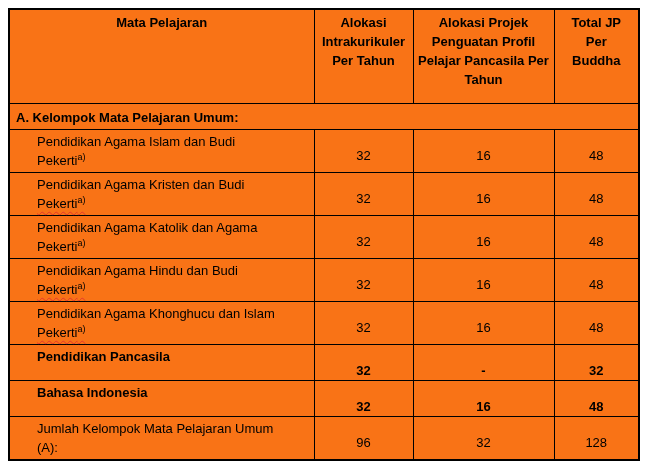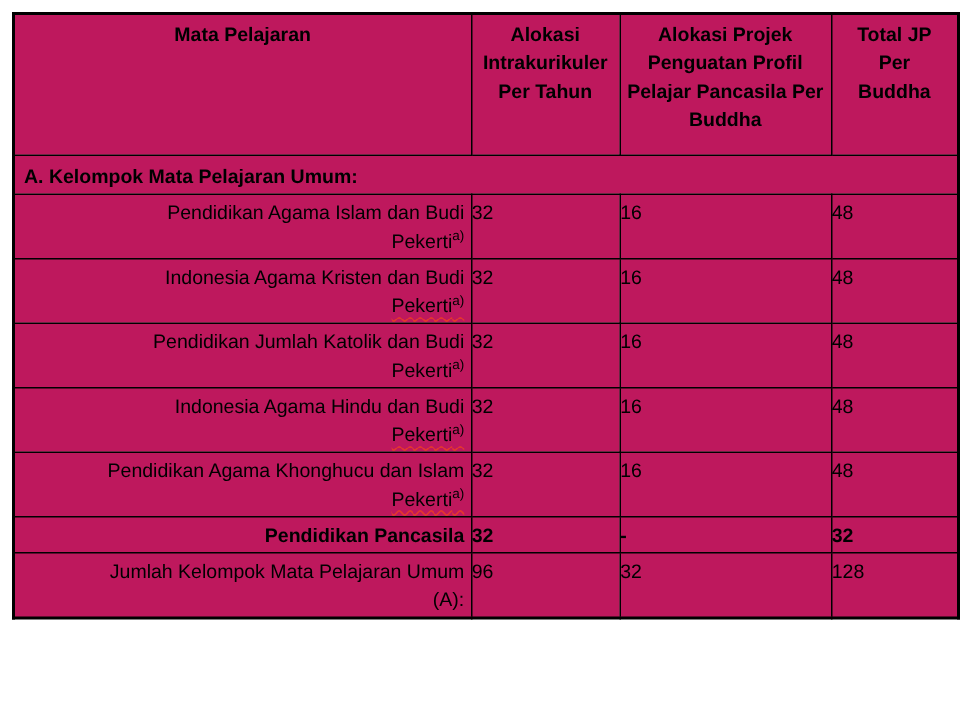--- a/index.html
+++ b/index.html
@@ -13,21 +13,21 @@
   .page { position: relative; width: 649px; height: 475px; }
   table.alloc {
     position: absolute; left: 8px; top: 8px;
     width: 630px;
     border-collapse: collapse;
     table-layout: fixed;
     border: 2px solid var(--border, #000);
     font-size: 13px;
     line-height: 19px;
   }
-  td, th { border: 1px solid var(--border, #000); vertical-align: top; background: #be185d; }
+  td, th { border: 1px solid var(--border, #000); vertical-align: top; background: #f97316; }
 
   
   col.c-subject { width: 305px; }
   col.c-intra   { width: 99px; }
   col.c-projek  { width: 141px; }
   col.c-total   { width: 85px; }
 
   
   tr.hdr { height: 94px; }
   th.hd {
@@ -42,22 +42,22 @@
   tr.sect { height: 26px; }
   td.section-cell {
     font-weight: bold;
     padding: 4px 6px 2px 6px;
   }
 
   
   tr.r2 { height: 43px; }   
   tr.r1 { height: 23px; font-weight: bold; }   
   tr.rsum { height: 36px; } 
-  td.name { padding: 2px 4px 2px 27px; text-align: right; }
-  td.num  { text-align: left; padding-top: 2px; }
+  td.name { padding: 2px 4px 2px 27px; }
+  td.num  { text-align: center; padding-top: 16px; }
   .ln { display: block; }
   sup.fn {
     font-size: 9px;
     line-height: 0;
     vertical-align: 5px;
   }
   .misspelled {
     display: inline-block;
     text-decoration-line: underline;
     text-decoration-style: wavy;
@@ -75,62 +75,62 @@
       <col class="c-subject">
         <col class="c-intra">
         <col class="c-projek">
         <col class="c-total">
     </colgroup>
 
     <tbody>
         <tr class="hdr">
       <th class="hd h-subject">Mata Pelajaran</th>
       <th class="hd h-intra">Alokasi Intrakurikuler Per Tahun</th>
-      <th class="hd h-projek">Alokasi Projek Penguatan Profil Pelajar Pancasila Per Buddha</th>
+      <th class="hd h-projek">Alokasi Projek Penguatan Profil Pelajar Pancasila Per Tahun</th>
       <th class="hd h-total">Total JP Per Buddha</th>
     </tr>
 
     <tr class="sect">
       <td class="section-cell" colspan="4">A. Kelompok Mata Pelajaran Umum:</td>
     </tr>
 
     <tr class="r2">
       <td class="name">
         <span class="ln">Pendidikan Agama Islam dan Budi</span>
         <span class="ln"><span class="l2wrap"><span>Pekerti</span><sup class="fn">a)</sup></span></span>
       </td>
       <td class="num">32</td>
       <td class="num">16</td>
       <td class="num">48</td>
     </tr>
 
     <tr class="r2">
       <td class="name">
-        <span class="ln">Indonesia Agama Kristen dan Budi</span>
+        <span class="ln">Pendidikan Agama Kristen dan Budi</span>
         <span class="ln"><span class="l2wrap misspelled"><span>Pekerti</span><sup class="fn">a)</sup></span></span>
       </td>
       <td class="num">32</td>
       <td class="num">16</td>
       <td class="num">48</td>
     </tr>
 
     <tr class="r2">
       <td class="name">
-        <span class="ln">Pendidikan Jumlah Katolik dan Budi</span>
+        <span class="ln">Pendidikan Agama Katolik dan Agama</span>
         <span class="ln"><span class="l2wrap"><span>Pekerti</span><sup class="fn">a)</sup></span></span>
       </td>
       <td class="num">32</td>
       <td class="num">16</td>
       <td class="num">48</td>
     </tr>
 
 
     <tr class="r2">
       <td class="name">
-        <span class="ln">Indonesia Agama Hindu dan Budi</span>
+        <span class="ln">Pendidikan Agama Hindu dan Budi</span>
         <span class="ln"><span class="l2wrap misspelled"><span>Pekerti</span><sup class="fn">a)</sup></span></span>
       </td>
       <td class="num">32</td>
       <td class="num">16</td>
       <td class="num">48</td>
     </tr>
 
     <tr class="r2">
       <td class="name">
         <span class="ln">Pendidikan Agama Khonghucu dan Islam</span>
@@ -143,20 +143,28 @@
 
     <tr class="r1">
       <td class="name">
         <span class="ln">Pendidikan Pancasila</span>
       </td>
       <td class="num">32</td>
       <td class="num">-</td>
       <td class="num">32</td>
     </tr>
 
+    <tr class="r1">
+      <td class="name">
+        <span class="ln">Bahasa Indonesia</span>
+      </td>
+      <td class="num">32</td>
+      <td class="num">16</td>
+      <td class="num">48</td>
+    </tr>
 
     <tr class="rsum">
       <td class="name">
         <span class="ln">Jumlah Kelompok Mata Pelajaran Umum</span>
         <span class="ln">(A):</span>
       </td>
       <td class="num">96</td>
       <td class="num">32</td>
       <td class="num">128</td>
     </tr>

